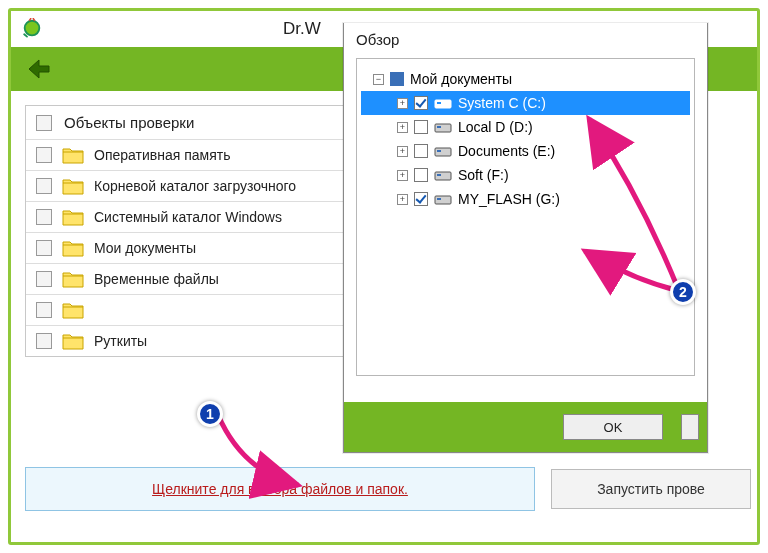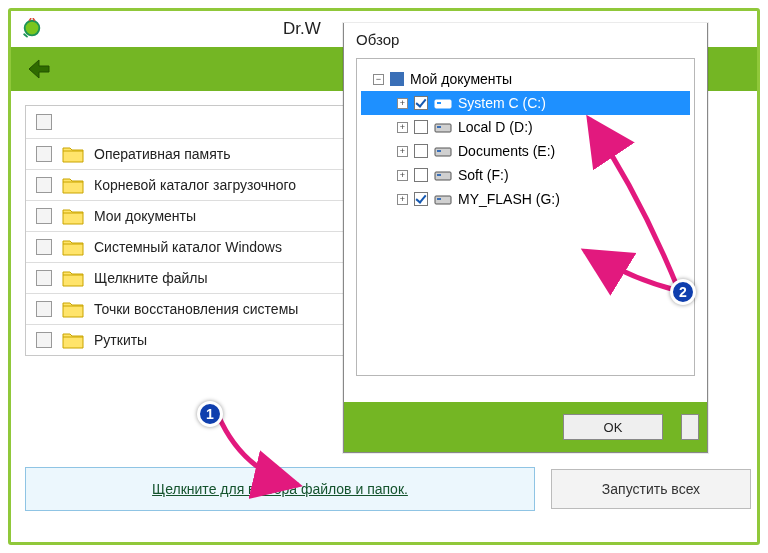--- a/index.html
+++ b/index.html
@@ -60,21 +60,21 @@
   .scan-label { font-size: 14px; color: #222; white-space: nowrap; }
 
   .select-files-bar {
     position: absolute; left: 14px; top: 456px;
     width: 510px; height: 44px;
     border: 1px solid #8fc4e4;
     background: #ecf7fd;
     display: flex; align-items: center; justify-content: center;
   }
   .select-files-link {
-    color: #14532d; font-size: 14px; text-decoration: underline;
+    color: #b91c1c; font-size: 14px; text-decoration: underline;
     cursor: pointer;
   }
 
   .start-scan-btn {
     position: absolute; left: 540px; top: 458px;
     width: 200px; height: 40px;
     border: 1px solid #bbb; background: #f3f3f3;
     display: flex; align-items: center; justify-content: center;
     font-size: 14px; color: #333;
   }
@@ -173,20 +173,21 @@
   <div class="toolbar">
     <svg class="back-arrow" viewBox="0 0 28 22">
       <path d="M14 2 L4 11 L14 20 L14 14 L24 14 L24 8 L14 8 Z" fill="#2f6b00" stroke="#225000" stroke-width="1"></path>
     </svg>
   </div>
 
   <div class="content">
     <div class="scan-panel">
       <div class="scan-header">
         <div class="chk"></div>
+        <span class="scan-header-text">Объекты проверки</span>
       </div>
       <div class="scan-list">
           <div class="scan-row">
             <div class="chk"></div>
             <svg class="folder-icon" viewBox="0 0 22 18">
               <path d="M1 3 h7 l2 2 h11 v12 h-20 Z" fill="#ffe46b" stroke="#c9a400"></path>
               <path d="M1 6 h20" stroke="#c9a400"></path>
             </svg>
             <span class="scan-label">Оперативная память</span>
           </div>
@@ -197,64 +198,63 @@
               <path d="M1 6 h20" stroke="#c9a400"></path>
             </svg>
             <span class="scan-label">Корневой каталог загрузочного</span>
           </div>
           <div class="scan-row">
             <div class="chk"></div>
             <svg class="folder-icon" viewBox="0 0 22 18">
               <path d="M1 3 h7 l2 2 h11 v12 h-20 Z" fill="#ffe46b" stroke="#c9a400"></path>
               <path d="M1 6 h20" stroke="#c9a400"></path>
             </svg>
+            <span class="scan-label">Системный каталог Windows</span>
+          </div>
+          <div class="scan-row">
+            <div class="chk"></div>
+            <svg class="folder-icon" viewBox="0 0 22 18">
+              <path d="M1 3 h7 l2 2 h11 v12 h-20 Z" fill="#ffe46b" stroke="#c9a400"></path>
+              <path d="M1 6 h20" stroke="#c9a400"></path>
+            </svg>
             <span class="scan-label">Мои документы</span>
           </div>
           <div class="scan-row">
             <div class="chk"></div>
             <svg class="folder-icon" viewBox="0 0 22 18">
               <path d="M1 3 h7 l2 2 h11 v12 h-20 Z" fill="#ffe46b" stroke="#c9a400"></path>
               <path d="M1 6 h20" stroke="#c9a400"></path>
             </svg>
-            <span class="scan-label">Системный каталог Windows</span>
-          </div>
-          <div class="scan-row">
-            <div class="chk"></div>
-            <svg class="folder-icon" viewBox="0 0 22 18">
-              <path d="M1 3 h7 l2 2 h11 v12 h-20 Z" fill="#ffe46b" stroke="#c9a400"></path>
-              <path d="M1 6 h20" stroke="#c9a400"></path>
-            </svg>
-            <span class="scan-label">Щелкните файлы</span>
-          </div>
-          <div class="scan-row">
-            <div class="chk"></div>
-            <svg class="folder-icon" viewBox="0 0 22 18">
-              <path d="M1 3 h7 l2 2 h11 v12 h-20 Z" fill="#ffe46b" stroke="#c9a400"></path>
-              <path d="M1 6 h20" stroke="#c9a400"></path>
-            </svg>
-            <span class="scan-label">Точки восстановления системы</span>
+            <span class="scan-label">Временные файлы</span>
+          </div>
+          <div class="scan-row">
+            <div class="chk"></div>
+            <svg class="folder-icon" viewBox="0 0 22 18">
+              <path d="M1 3 h7 l2 2 h11 v12 h-20 Z" fill="#ffe46b" stroke="#c9a400"></path>
+              <path d="M1 6 h20" stroke="#c9a400"></path>
+            </svg>
           </div>
           <div class="scan-row">
             <div class="chk"></div>
             <svg class="folder-icon" viewBox="0 0 22 18">
               <path d="M1 3 h7 l2 2 h11 v12 h-20 Z" fill="#ffe46b" stroke="#c9a400"></path>
               <path d="M1 6 h20" stroke="#c9a400"></path>
             </svg>
             <span class="scan-label">Руткиты</span>
           </div>
         </div>
     </div>
   </div>
 
   <div class="select-files-bar">
     <span class="select-files-link">Щелкните для выбора файлов и папок.</span>
   </div>
 
   <div class="start-scan-btn">
-    <span>Запустить всех</span>
+    <span>Запустить прове</span>
   </div>
 
   <div class="dialog">
     <div class="dialog-title">Обзор</div>
     <div class="tree-wrap">
       <div class="tree">
         <div class="tree-row depth-1">
           <div class="expander">−</div>
           <div class="tree-chk mixed"></div>
           <span class="tree-label">Мой документы</span>

